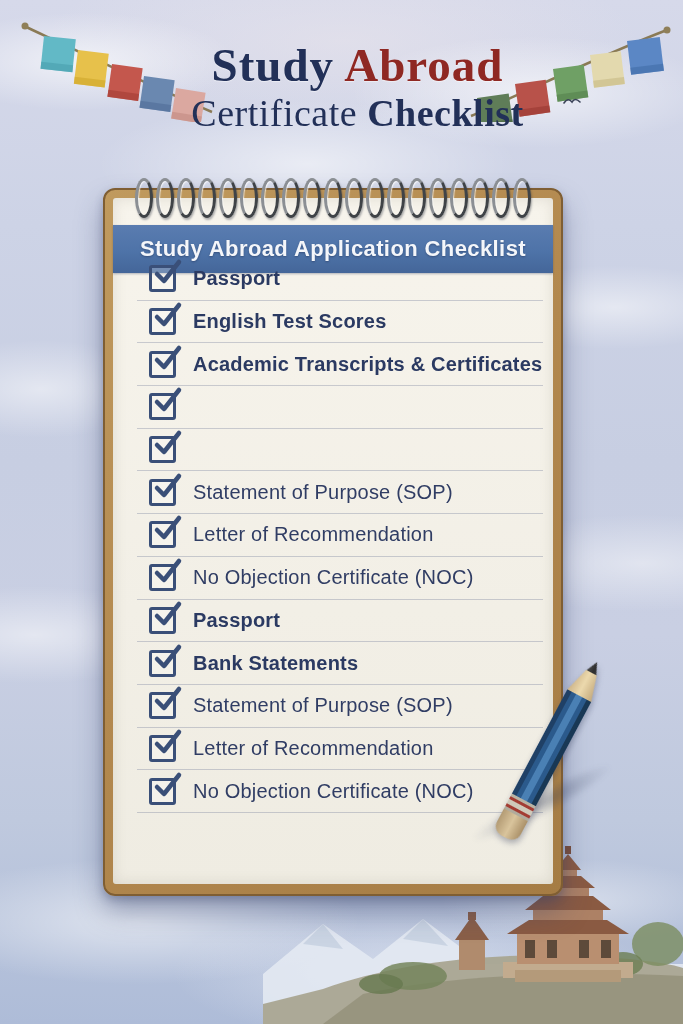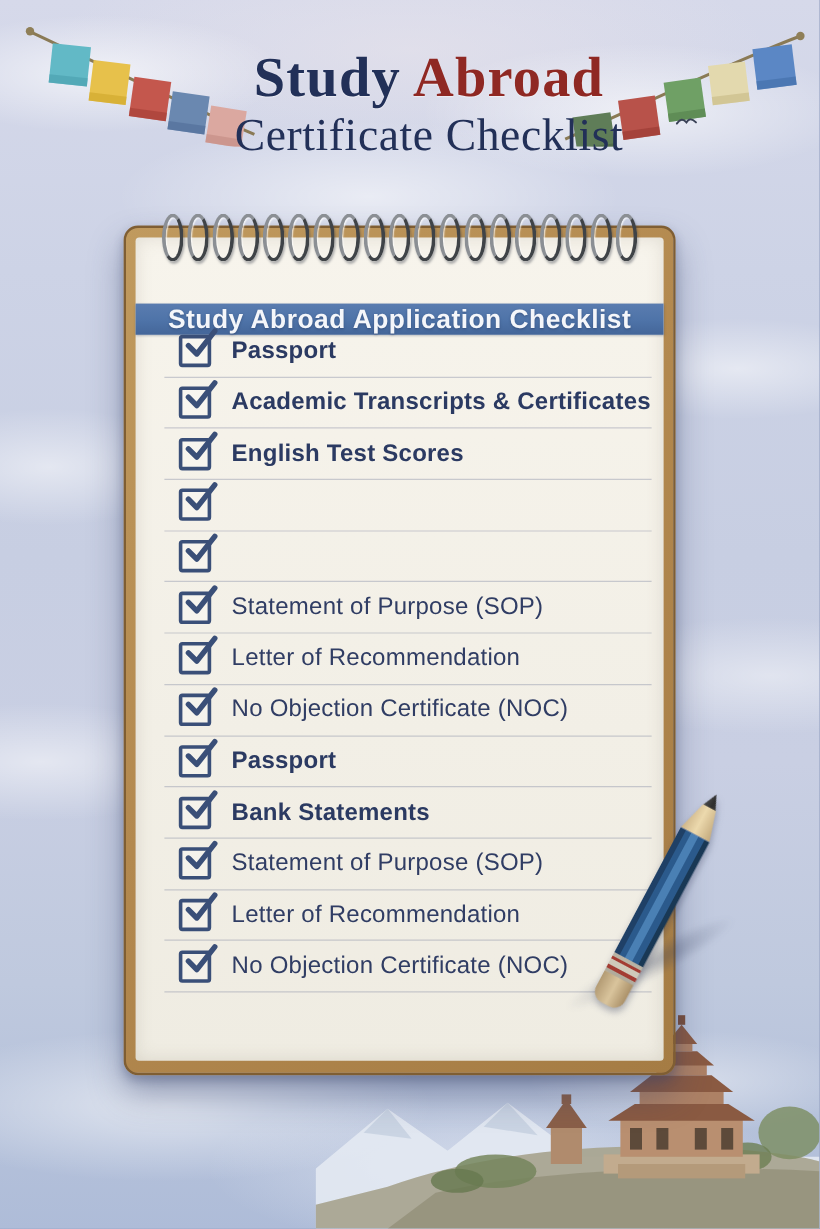--- a/index.html
+++ b/index.html
@@ -25,42 +25,42 @@
       radial-gradient(ellipse 400px 120px at 50% 4%,rgba(236,230,236,.5),transparent 75%);
   }
   
   .title-wrap{position:absolute;top:40px;left:0;width:100%;text-align:center;z-index:2;
     font-family:"Liberation Serif",serif;padding-left:16px;}
   .title-l1{font-size:47px;font-weight:700;letter-spacing:1px;line-height:1.1;
     text-shadow:0 1px 1px rgba(255,255,255,.5);}
   .title-l1 .navy{color:#223058;}
   .title-l1 .red{color:#8f2823;}
   .title-l2{font-size:38px;color:#223058;line-height:1.15;letter-spacing:.5px;}
-  .title-l2 .bold{font-weight:400;}
+  .title-l2 .bold{font-weight:700;}
   
   .garland{position:absolute;z-index:1;}
   .garland.left{left:16px;top:14px;}
   .garland.right{right:8px;top:14px;}
   
   .bird{position:absolute;left:563px;top:96px;z-index:1;}
   
   .notepad{position:absolute;left:101px;top:186px;width:464px;height:712px;z-index:2;}
   .board{position:absolute;inset:2px;background:linear-gradient(135deg,#c09a5e,#b3894f 45%,#a57c44);
     border:2px solid #7f5e33;border-radius:12px;
     box-shadow:0 16px 28px rgba(55,65,105,.4),0 4px 8px rgba(55,65,105,.3);}
   .paper{position:absolute;left:12px;right:12px;top:12px;bottom:14px;
     background:linear-gradient(180deg,#f7f4ec,#f2efe6 60%,#efece2);
     border-radius:3px;box-shadow:inset 0 0 14px rgba(120,110,90,.18);}
-  .band{position:absolute;left:0;right:0;top:27px;height:26px;
+  .band{position:absolute;left:0;right:0;top:27px;height:48px;
     background:linear-gradient(180deg,#5a7cb0,#4e73a8 55%,#446699);
     display:flex;align-items:center;justify-content:center;
-    box-shadow:0 1px 2px rgba(40,55,90,.35);margin-top:28px;}
+    box-shadow:0 1px 2px rgba(40,55,90,.35);}
   .band-text{color:#f4f6fa;font-size:22px;font-weight:700;letter-spacing:.4px;
     text-shadow:0 1px 2px rgba(30,45,80,.45);}
-  .rows{position:absolute;left:24px;right:10px;top:74px;}
+  .rows{position:absolute;left:24px;right:10px;top:60px;}
   .row{display:flex;align-items:center;height:42.7px;box-sizing:border-box;
     border-bottom:1.5px solid rgba(125,135,160,.38);}
   .cb{position:relative;flex:0 0 auto;width:21px;height:21px;margin-left:12px;
     border:3px solid #3a4f78;border-radius:3px;background:rgba(255,255,255,.25);}
   .cb svg{position:absolute;left:1px;top:-7px;width:27px;height:27px;overflow:visible;}
   .lbl{margin-left:17px;font-size:20px;color:#303d64;letter-spacing:.2px;white-space:nowrap;}
   .lbl b{font-weight:700;color:#2b3a62;}
   
   .rings{position:absolute;left:34px;right:34px;top:-8px;height:40px;z-index:5;
     display:flex;justify-content:space-between;align-items:flex-start;}
@@ -205,29 +205,29 @@
               </svg>
             </span>
           <span class="lbl"><b>Passport</b><span></span></span>
         </div>
         <div class="row">
           <span class="cb">
               <svg viewBox="0 0 27 27">
                 <path d="M4 13 L11 20 L26 1" stroke="#3a4f78" stroke-width="4.5" fill="none" stroke-linecap="round" stroke-linejoin="round"></path>
               </svg>
             </span>
+          <span class="lbl"><b>English Test Scores</b><span></span></span>
+        </div>
+        <div class="row">
+          <span class="cb">
+              <svg viewBox="0 0 27 27">
+                <path d="M4 13 L11 20 L26 1" stroke="#3a4f78" stroke-width="4.5" fill="none" stroke-linecap="round" stroke-linejoin="round"></path>
+              </svg>
+            </span>
           <span class="lbl"><b>Academic Transcripts &amp; Certificates</b><span></span></span>
-        </div>
-        <div class="row">
-          <span class="cb">
-              <svg viewBox="0 0 27 27">
-                <path d="M4 13 L11 20 L26 1" stroke="#3a4f78" stroke-width="4.5" fill="none" stroke-linecap="round" stroke-linejoin="round"></path>
-              </svg>
-            </span>
-          <span class="lbl"><b>English Test Scores</b><span></span></span>
         </div>
         <div class="row">
           <span class="cb">
               <svg viewBox="0 0 27 27">
                 <path d="M4 13 L11 20 L26 1" stroke="#3a4f78" stroke-width="4.5" fill="none" stroke-linecap="round" stroke-linejoin="round"></path>
               </svg>
             </span>
         </div>
         <div class="row">
           <span class="cb">

